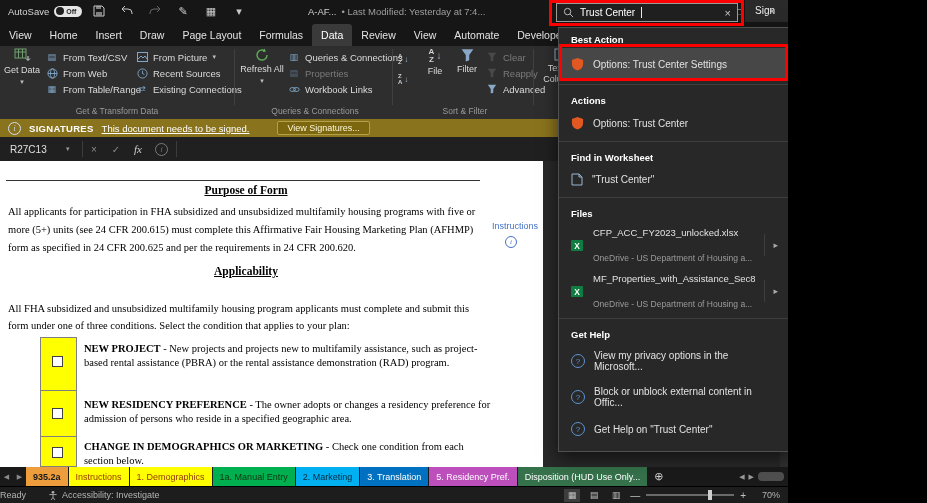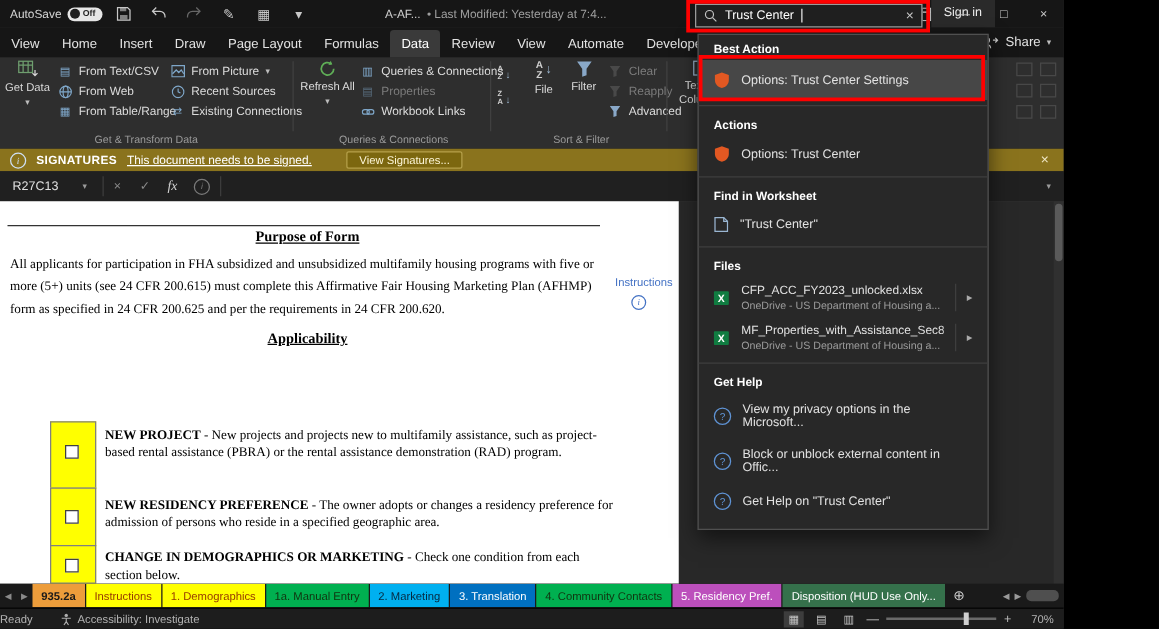--- a/index.html
+++ b/index.html
@@ -1,16 +1,16 @@
 <!DOCTYPE html>
 <html><head>
 <meta charset="utf-8">
 <style>
   html,body{margin:0;padding:0;background:#000;}
-  #app{position:relative;width:851px;height:503px;background:#262626;font-family:"Liberation Sans",sans-serif;overflow:hidden;color:#d8d8d8;}
+  #app{position:relative;width:788px;height:503px;background:#262626;font-family:"Liberation Sans",sans-serif;overflow:hidden;color:#d8d8d8;}
   svg{display:block;}
   
   .titlebar{position:absolute;left:0;top:0;width:100%;height:22px;background:#161616;}
   .autosave{position:absolute;left:8px;top:0;height:22px;display:flex;align-items:center;gap:5px;font-size:9.5px;color:#d6d6d6;}
   .pill{width:28px;height:11px;border-radius:6px;background:#e6e6e6;display:flex;align-items:center;padding:0 2px;gap:2px;box-sizing:border-box;}
   .knob{width:8px;height:8px;border-radius:50%;background:#1f1f1f;}
   .pillst{font-size:7px;color:#1f1f1f;font-weight:bold;}
   .qat{position:absolute;left:92px;top:0;height:22px;display:flex;align-items:center;gap:14px;}
   .qi{width:14px;display:flex;justify-content:center;font-size:11px;color:#c8c8c8;}
   .qi.dis{opacity:.45;}
@@ -77,21 +77,21 @@
   .ycell{position:absolute;left:40px;width:37px;background:#ffff00;border:1px solid #808080;box-sizing:border-box;}
   .cb{position:absolute;left:52px;width:11px;height:11px;background:#fff;border:1px solid #404040;box-sizing:border-box;}
   .cond{position:absolute;left:84px;width:412px;font-size:10.5px;line-height:13.5px;}
   
   .panel{position:absolute;left:558px;top:27px;width:233px;background:#282828;border:1px solid #505050;box-shadow:0 6px 16px rgba(0,0,0,.55);z-index:100;box-sizing:border-box;padding-bottom:8px;}
   .sph{padding:6px 12px 3px;font-size:9.5px;font-weight:bold;color:#fff;}
   .spi{display:flex;align-items:center;gap:9px;padding:7px 12px;font-size:10px;color:#e2e2e2;}
   .spi.hl{background:#474747;padding:9px 12px;}
   .spdiv{height:1px;background:#3e3e3e;margin:4px 0;}
   .fitem{display:flex;align-items:center;gap:9px;padding:5px 12px;font-size:10px;color:#e2e2e2;}
-  .fcol{display:flex;flex-direction:column;gap:1px;flex:1;min-width:0;}
+  .fcol{display:flex;flex-direction:column;gap:15px;flex:1;min-width:0;}
   .fname{font-size:9.5px;white-space:nowrap;overflow:hidden;}
   .floc{font-size:8.5px;color:#9c9c9c;white-space:nowrap;overflow:hidden;}
   .fchev{color:#aaa;font-size:9px;border-left:1px solid #3e3e3e;padding:6px 0 6px 8px;}
   .qicon{width:12px;height:12px;min-width:12px;border-radius:50%;border:1px solid #5f93d4;color:#5f93d4;font-size:8px;display:flex;align-items:center;justify-content:center;}
   
   .anno{position:absolute;border:3px solid #ff0000;z-index:200;pointer-events:none;box-sizing:border-box;}
   #anno-search{left:549px;top:0;width:195px;height:26px;}
   #anno-best-action{left:559px;top:44px;width:229px;height:37px;}
   
   .tbar{position:absolute;left:0;top:467px;width:100%;height:19px;background:#1a1a1a;display:flex;align-items:stretch;overflow:hidden;}
@@ -412,20 +412,21 @@
   </div>
 
   <div class="canvasR"></div>
   <div class="sheet">
     <div class="hline"></div>
     <div class="shead" style="top:23px;">Purpose of Form</div>
     <div class="p1">All applicants for participation in FHA subsidized and unsubsidized multifamily housing programs with five or more (5+) units (see 24 CFR 200.615) must complete this Affirmative Fair Housing Marketing Plan (AFHMP) form as specified in 24 CFR 200.625 and per the requirements in 24 CFR 200.620.</div>
     <div class="instr">Instructions</div>
     <div class="instricon">i</div>
     <div class="shead" style="top:104px;">Applicability</div>
+    <div class="p2">All FHA subsidized and unsubsidized multifamily housing program applicants must complete and submit this form under one of three conditions. Select the condition that applies to your plan:</div>
     <div class="ycell" style="top:176px;height:54px;"></div>
     <div class="ycell" style="top:229px;height:47px;"></div>
     <div class="ycell" style="top:275px;height:31px;"></div>
     <div class="cb" style="top:195px;"></div>
     <div class="cb" style="top:247px;"></div>
     <div class="cb" style="top:286px;"></div>
     <div class="cond" style="top:181px;"><b>NEW PROJECT</b> <span>- New projects and projects new to multifamily assistance, such as project-based rental assistance (PBRA) or the rental assistance demonstration (RAD) program.</span></div>
     <div class="cond" style="top:237px;"><b>NEW RESIDENCY PREFERENCE</b> <span>- The owner adopts or changes a residency preference for admission of persons who reside in a specified geographic area.</span></div>
     <div class="cond" style="top:279px;"><b>CHANGE IN DEMOGRAPHICS OR MARKETING</b> <span>- Check one condition from each section below.</span></div>
   </div>
@@ -513,21 +514,20 @@
 
   <div class="tbar">
     <span class="tscroll">◀</span>
     <span class="tscroll">▶</span>
     <span class="stab active" style="background: rgb(237, 157, 59); color: rgb(26, 26, 26);">935.2a</span>
     <span class="stab" style="background: rgb(255, 255, 0); color: rgb(150, 58, 0);">Instructions</span>
     <span class="stab" style="background: rgb(255, 255, 0); color: rgb(150, 58, 0);">1. Demographics</span>
     <span class="stab" style="background: rgb(0, 176, 80); color: rgb(16, 51, 15);">1a. Manual Entry</span>
     <span class="stab" style="background: rgb(0, 176, 240); color: rgb(6, 40, 63);">2. Marketing</span>
     <span class="stab" style="background: rgb(0, 112, 192); color: rgb(255, 255, 255);">3. Translation</span>
-    <span class="stab" style="background: rgb(0, 176, 80); color: rgb(16, 51, 15);">4. Community Contacts</span>
     <span class="stab" style="background: rgb(188, 79, 188); color: rgb(255, 255, 255);">5. Residency Pref.</span>
     <span class="stab" style="background: rgb(53, 113, 75); color: rgb(255, 255, 255);">Disposition (HUD Use Only...</span>
     <span class="addsheet">⊕</span>
     <div class="tbar-right">
       <span class="tchev">◀</span>
       <span class="tchev">▶</span>
       <span class="hthumb"></span>
     </div>
   </div>
 

